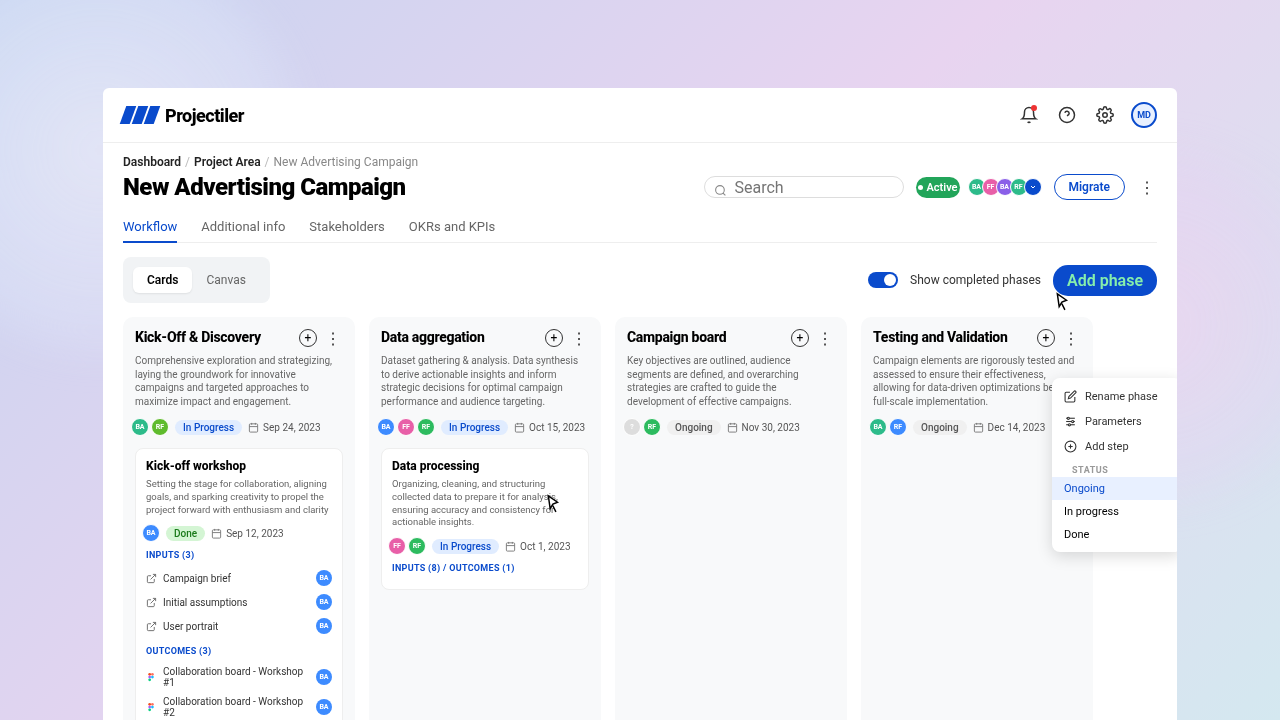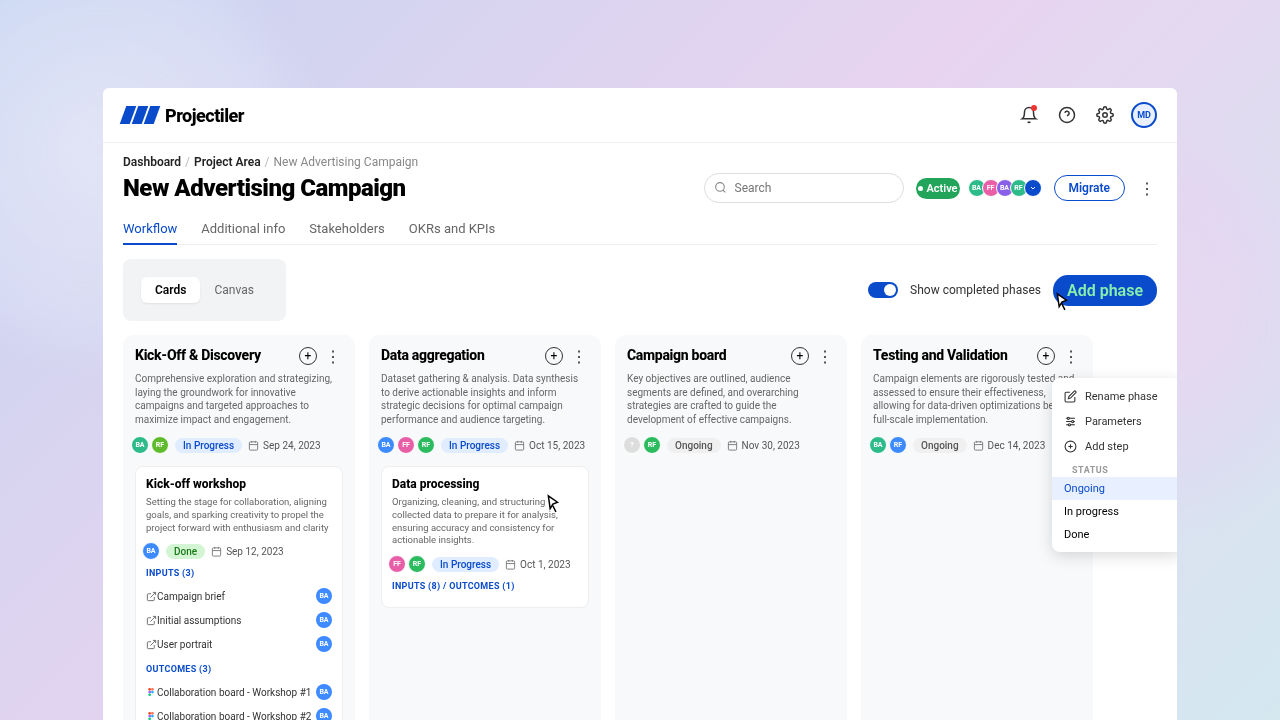--- a/index.html
+++ b/index.html
@@ -16,34 +16,34 @@
 .icon-btn{width:24px;height:24px;display:flex;align-items:center;justify-content:center;cursor:pointer;color:#333;position:relative}
 .bell-dot{position:absolute;top:2px;right:4px;width:6px;height:6px;background:#e33;border-radius:50%}
 .avatar-md{width:26px;height:26px;border-radius:50%;border:2px solid #0a4bcc;display:flex;align-items:center;justify-content:center;font-size:9px;font-weight:700;color:#0a4bcc;background:#e8f0ff}
 .content{padding:12px 20px}
 .crumbs{font-size:12px;color:#888;margin-bottom:4px}
 .crumbs a{color:#222;text-decoration:none;font-weight:600}
 .crumbs .sep{margin:0 4px;color:#bbb}
 .header-row{display:flex;align-items:center;gap:12px;margin-bottom:10px}
 .title{font-size:24px;font-weight:900;letter-spacing:-0.5px;flex:1}
 .search{position:relative;width:200px}
-.search input{width:100%;height:30px;border:1px solid #ddd;border-radius:15px;padding:0 12px 0 30px;font-size:12px}
+.search input{width:100%;height:22px;border:1px solid #ddd;border-radius:15px;padding:0 12px 0 30px;font-size:16px}
 .search-icon{position:absolute;left:10px;top:8px;color:#888}
 .pill-active{background:#22a55a;color:#fff;padding:4px 2px;border-radius:12px;font-size:11px;font-weight:600;display:flex;align-items:center;gap:4px}
 .pill-active::before{content:'';width:5px;height:5px;background:#fff;border-radius:50%}
 .avatars-row{display:flex;align-items:center}
 .mini-av{width:18px;height:18px;border-radius:50%;display:flex;align-items:center;justify-content:center;font-size:7px;font-weight:700;color:#fff;margin-left:-4px;border:1.5px solid #fff}
 .chev-circle{width:18px;height:18px;border-radius:50%;background:#0a4bcc;display:flex;align-items:center;justify-content:center;color:#fff;margin-left:-4px;border:1.5px solid #fff}
 .btn-outline{background:#fff;border:1.5px solid #0a4bcc;color:#0a4bcc;padding:5px 14px;border-radius:15px;font-size:12px;font-weight:600;cursor:pointer}
 .tabs{display:flex;gap:24px;border-bottom:1px solid #eee;margin-bottom:14px}
 .tab{padding:8px 0;font-size:13px;color:#666;cursor:pointer;position:relative}
 .tab.active{color:#0a4bcc;font-weight:400}
 .tab.active::after{content:'';position:absolute;bottom:-1px;left:0;right:0;height:2px;background:#0a4bcc}
 .toolbar{display:flex;align-items:center;margin-bottom:14px}
-.seg{display:flex;background:#f1f3f5;border-radius:8px;padding:18px}
+.seg{display:flex;background:#f1f3f5;border-radius:8px;padding:10px}
 .seg-btn{padding:6px 14px;font-size:12px;border-radius:6px;cursor:pointer;color:#666}
 .seg-btn.active{background:#fff;color:#000;font-weight:600;box-shadow:0 1px 2px rgba(0,0,0,0.08)}
 .toolbar-right{margin-left:auto;display:flex;align-items:center;gap:12px}
 .toggle{width:30px;height:16px;background:#0a4bcc;border-radius:8px;position:relative;cursor:pointer}
 .toggle::after{content:'';position:absolute;width:12px;height:12px;background:#fff;border-radius:50%;top:2px;right:2px}
 .toggle-label{font-size:12px;color:#333}
 .btn-primary{background:#0a4bcc;color:#86efac;border:none;padding:6px 14px;border-radius:15px;font-size:16px;font-weight:600;cursor:pointer}
 .board{display:flex;gap:14px;overflow-x:auto}
 .col{width:232px;flex-shrink:0;background:#f8f9fa;border-radius:10px;padding:12px}
 .col-head{display:flex;align-items:flex-start;gap:6px;margin-bottom:6px}
@@ -55,21 +55,21 @@
 .status-chip{padding:2px 8px;border-radius:10px;font-size:10px;font-weight:500}
 .status-progress{background:#e0ecff;color:#0a4bcc}
 .status-ongoing{background:#f0f0f0;color:#555}
 .status-done{background:#d4f5d4;color:#1a7a1a}
 .date-meta{display:flex;align-items:center;gap:4px;font-size:10px;color:#555}
 .card{background:#fff;border:1px solid #eee;border-radius:8px;padding:10px;margin-bottom:10px}
 .card-title{font-size:12px;font-weight:800;margin-bottom:5px}
 .card-desc{font-size:9.5px;color:#666;line-height:1.35;margin-bottom:8px}
 .card-meta{display:flex;align-items:center;gap:6px;margin-bottom:8px}
 .sec-label{font-size:9px;font-weight:700;color:#0a4bcc;letter-spacing:0.3px;margin-bottom:6px}
-.io-row{display:flex;align-items:center;padding:4px 0;font-size:10px;color:#333}
+.io-row{display:flex;align-items:center;gap:6px;padding:4px 0;font-size:10px;color:#333}
 .io-row .lbl{flex:1}
 .ext-icon{width:11px;height:11px;color:#666}
 .fig-icon{width:11px;height:11px}
 .owner-dot{width:16px;height:16px;border-radius:50%;display:flex;align-items:center;justify-content:center;font-size:7px;font-weight:700;color:#fff}
 .menu{position:absolute;top:290px;right:-5px;width:130px;background:#fff;border-radius:8px;box-shadow:0 4px 16px rgba(0,0,0,0.15);z-index:100;padding:6px 0;font-size:11px}
 .menu-item{padding:6px 12px;display:flex;align-items:center;gap:8px;cursor:pointer;color:#333}
 .menu-sec{padding:6px 20px 2px;font-size:9px;font-weight:700;color:#999;letter-spacing:0.5px}
 .menu-status{padding:5px 12px;cursor:pointer}
 .menu-status.sel{background:#e8f0ff;color:#0a4bcc}
 .cursor{position:absolute;width:20px;height:20px;pointer-events:none;z-index:200}

